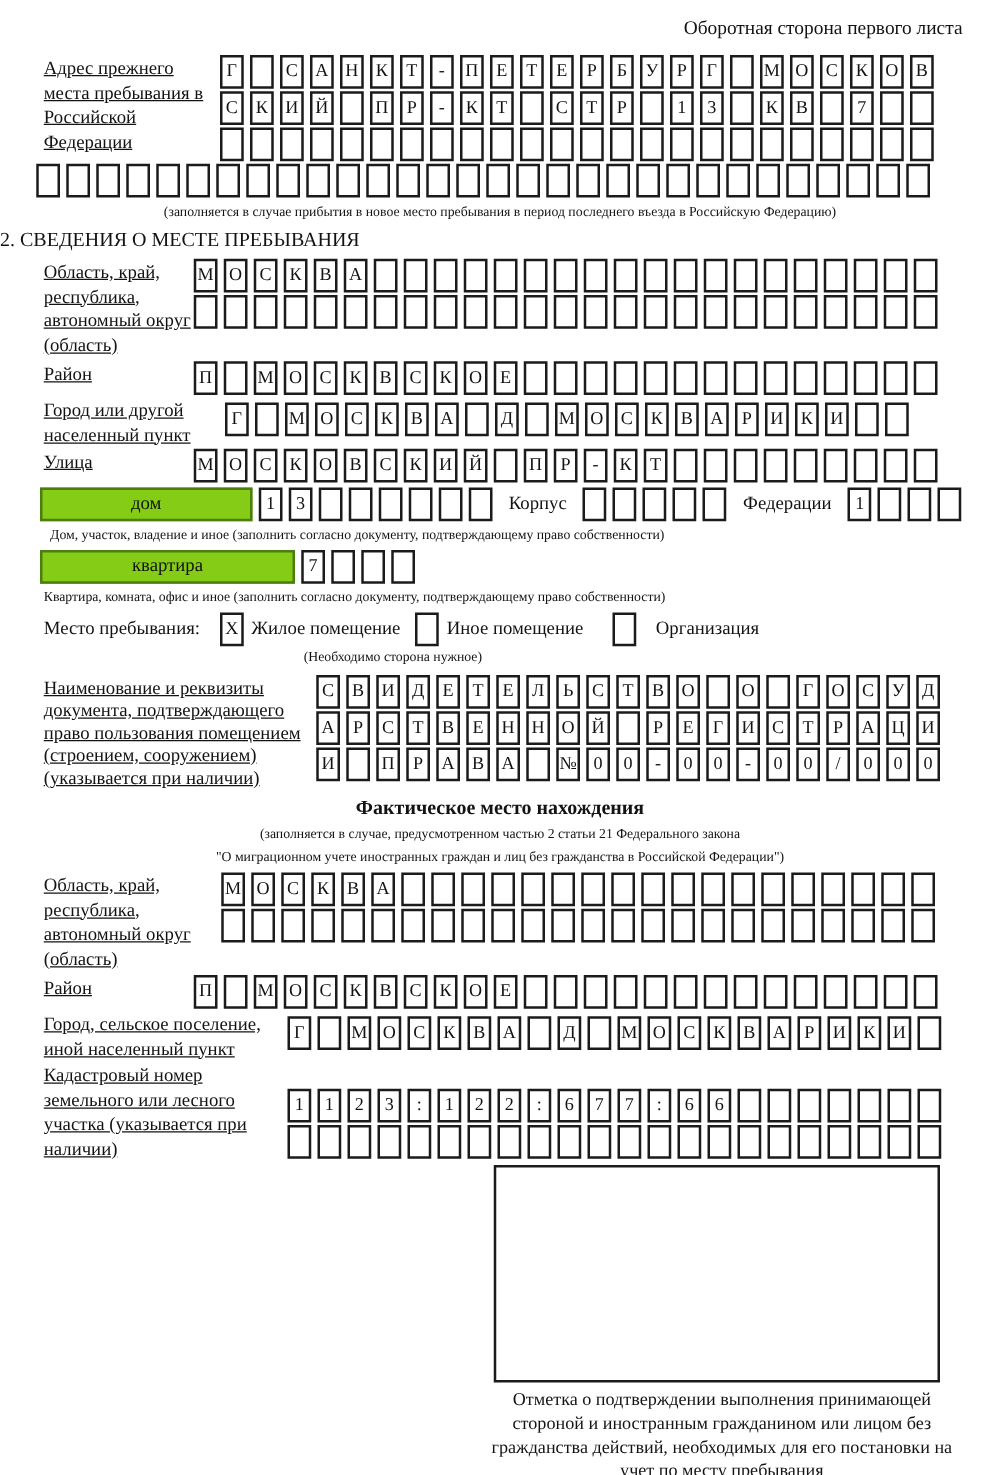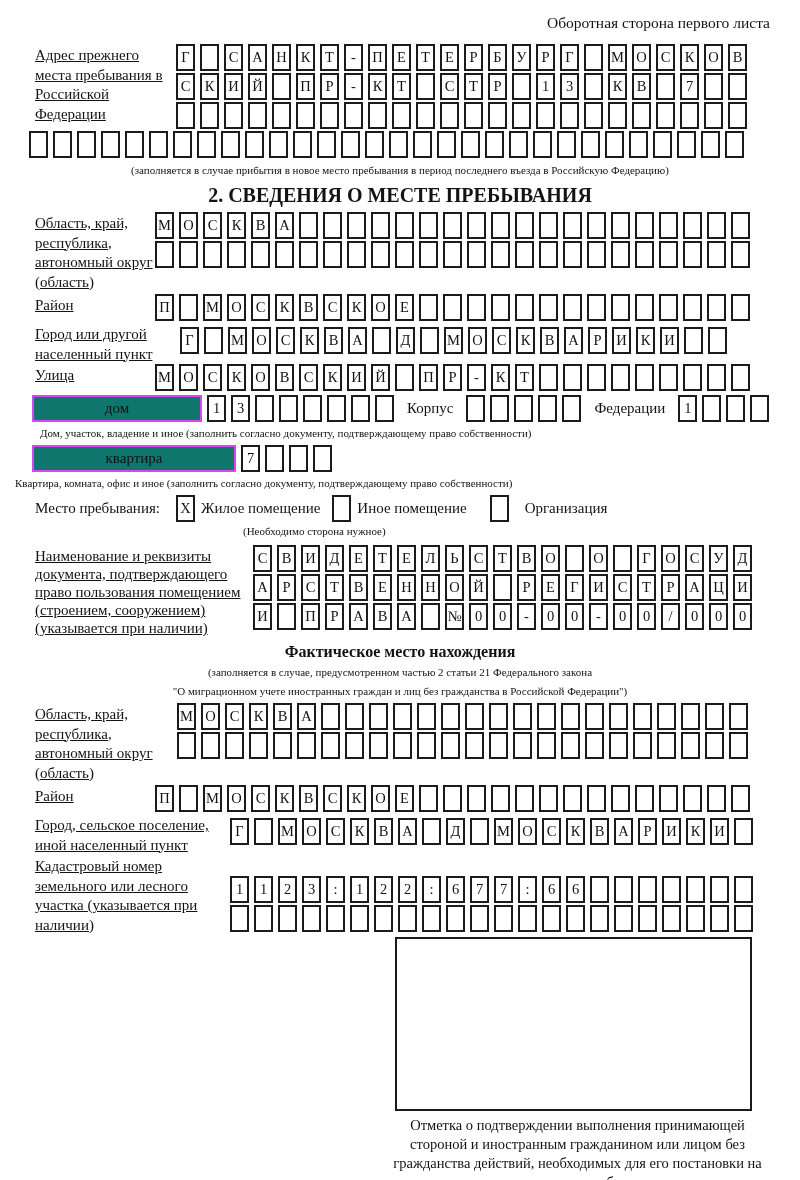--- a/index.html
+++ b/index.html
@@ -15,25 +15,25 @@
   .cellcol{ display:flex; flex-direction:column; gap:2px;}
   .cellrow{ display:flex; gap:5px;}
   .cell{
     width:19px;height:27px;border:2px solid #1b1b1b;box-sizing:border-box;flex:0 0 auto;
     display:flex;align-items:center;justify-content:center;font-size:14.5px;line-height:1;
     background:#fff;
   }
   .row4{ margin:2px 0 0 29px;}
   .note{ font-size:11px; line-height:19px;}
   .center{ text-align:center;}
-  .h2{ text-align:center; font-weight:bold; font-size:20px; margin:4px 0 5px 0;}
+  .h2{ text-align:left; font-weight:normal; font-size:16px; margin:4px 0 5px 0;}
   .h3{ text-align:center; font-weight:bold; font-size:16px; margin:6px 0 2px 0;}
   .houserow{ display:flex; align-items:center; margin-left:32px; gap:5px; font-size:15px;}
-  .wbox{ border:2px solid #d946ef; height:27px; box-sizing:border-box;
-    display:flex; align-items:center; justify-content:center; font-size:15px; background:#0f766e;}
+  .wbox{ border:2px solid #4d7c0f; height:27px; box-sizing:border-box;
+    display:flex; align-items:center; justify-content:center; font-size:15px; background:#84cc16;}
   .dom{width:170px}.kv{width:204px}
   .inl{ margin:0 8px; white-space:nowrap;}
   .stayrow{ display:flex; align-items:center; margin-left:35px; font-size:15px;}
   .stamp{ width:357px; height:174px; border:2px solid #1b1b1b; box-sizing:border-box;
     margin:2px 0 5px 395px; background:#fff;}
   .stampcap{ margin-left:390px; width:375px; text-align:center; font-size:14.5px; line-height:19px;}
   .mb2{margin-bottom:2px}.mb4{margin-bottom:4px}.mt4{margin-top:4px}.mt21{margin-top:21px}
 </style>
 </head>
 <body>
@@ -344,21 +344,21 @@
 
   <div class="houserow mb2" style="margin-top:2px">
     <div class="wbox kv">квартира</div>
     <div class="cellrow">
         <div class="cell">7</div>
         <div class="cell"></div>
         <div class="cell"></div>
         <div class="cell"></div>
       </div>
   </div>
-  <div class="note mb2" style="margin-left:15px">Квартира, комната, офис и иное (заполнить согласно документу, подтверждающему право собственности)</div>
+  <div class="note mb2" style="margin-left:35px">Квартира, комната, офис и иное (заполнить согласно документу, подтверждающему право собственности)</div>
 
   <div class="stayrow">
     <span style="width:135px">Место пребывания:</span>
     <span class="cell" style="margin:0 6px">X</span>
     <span>Жилое помещение</span>
     <span class="cell" style="margin:0 6px 0 12px"></span>
     <span>Иное помещение</span>
     <span class="cell" style="margin:0 16px 0 23px"></span>
     <span>Организация</span>
   </div>

